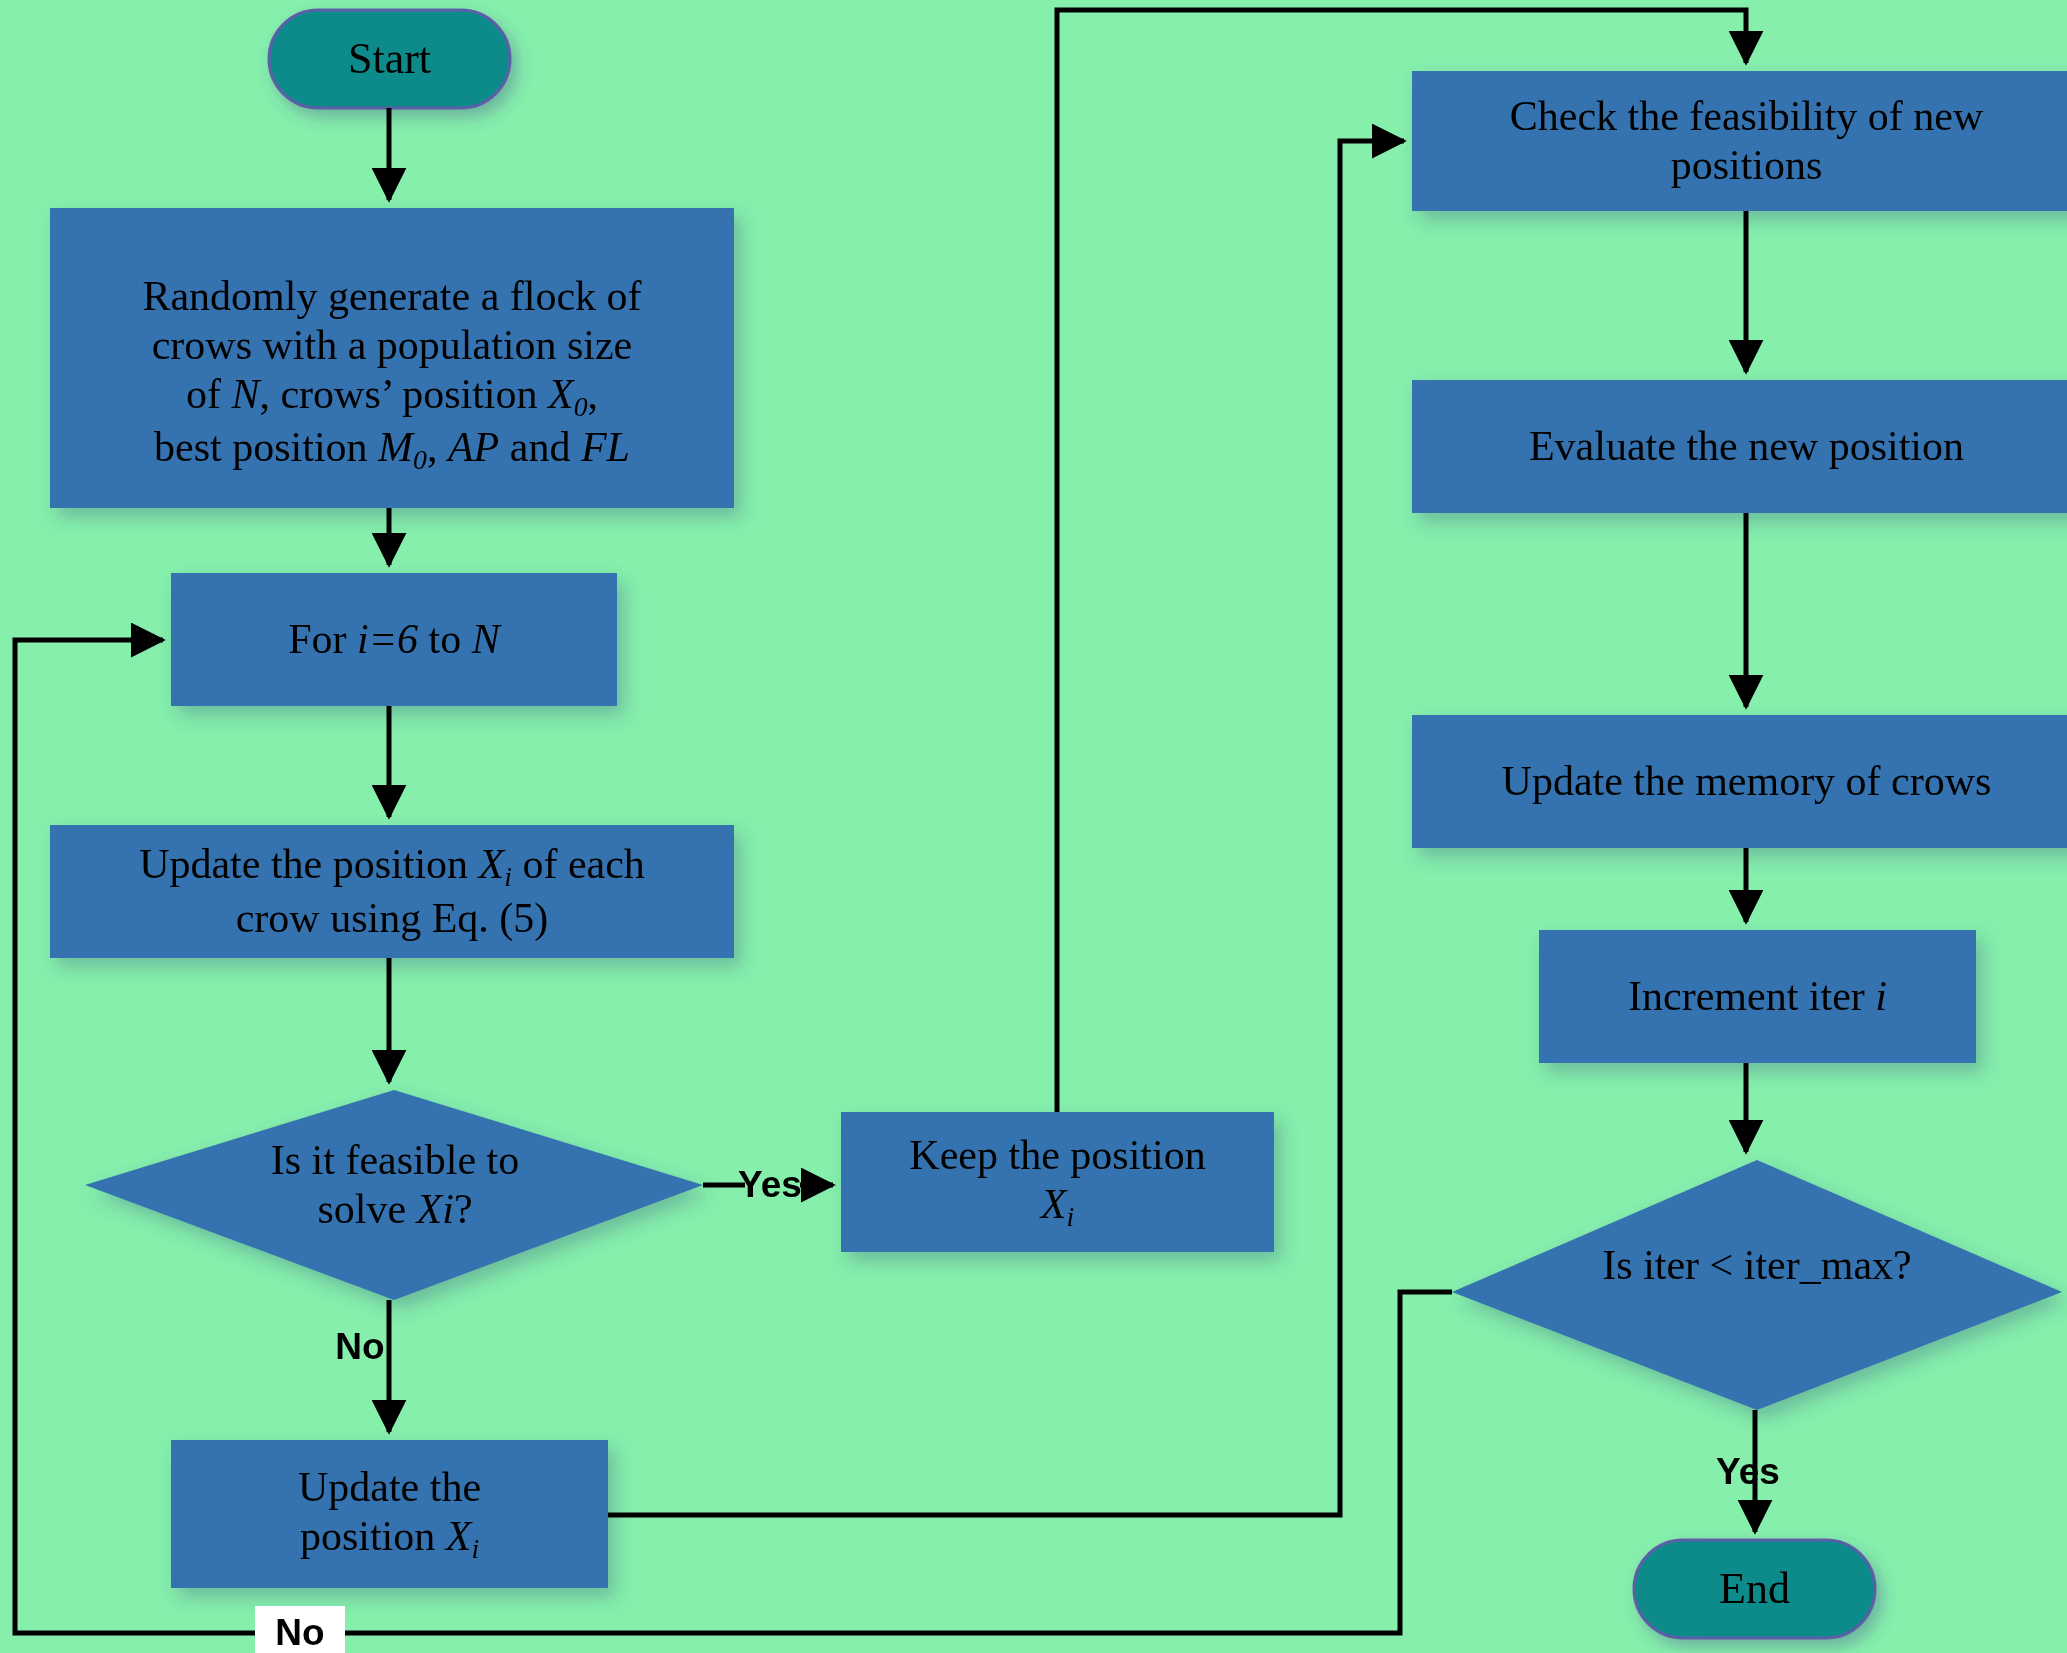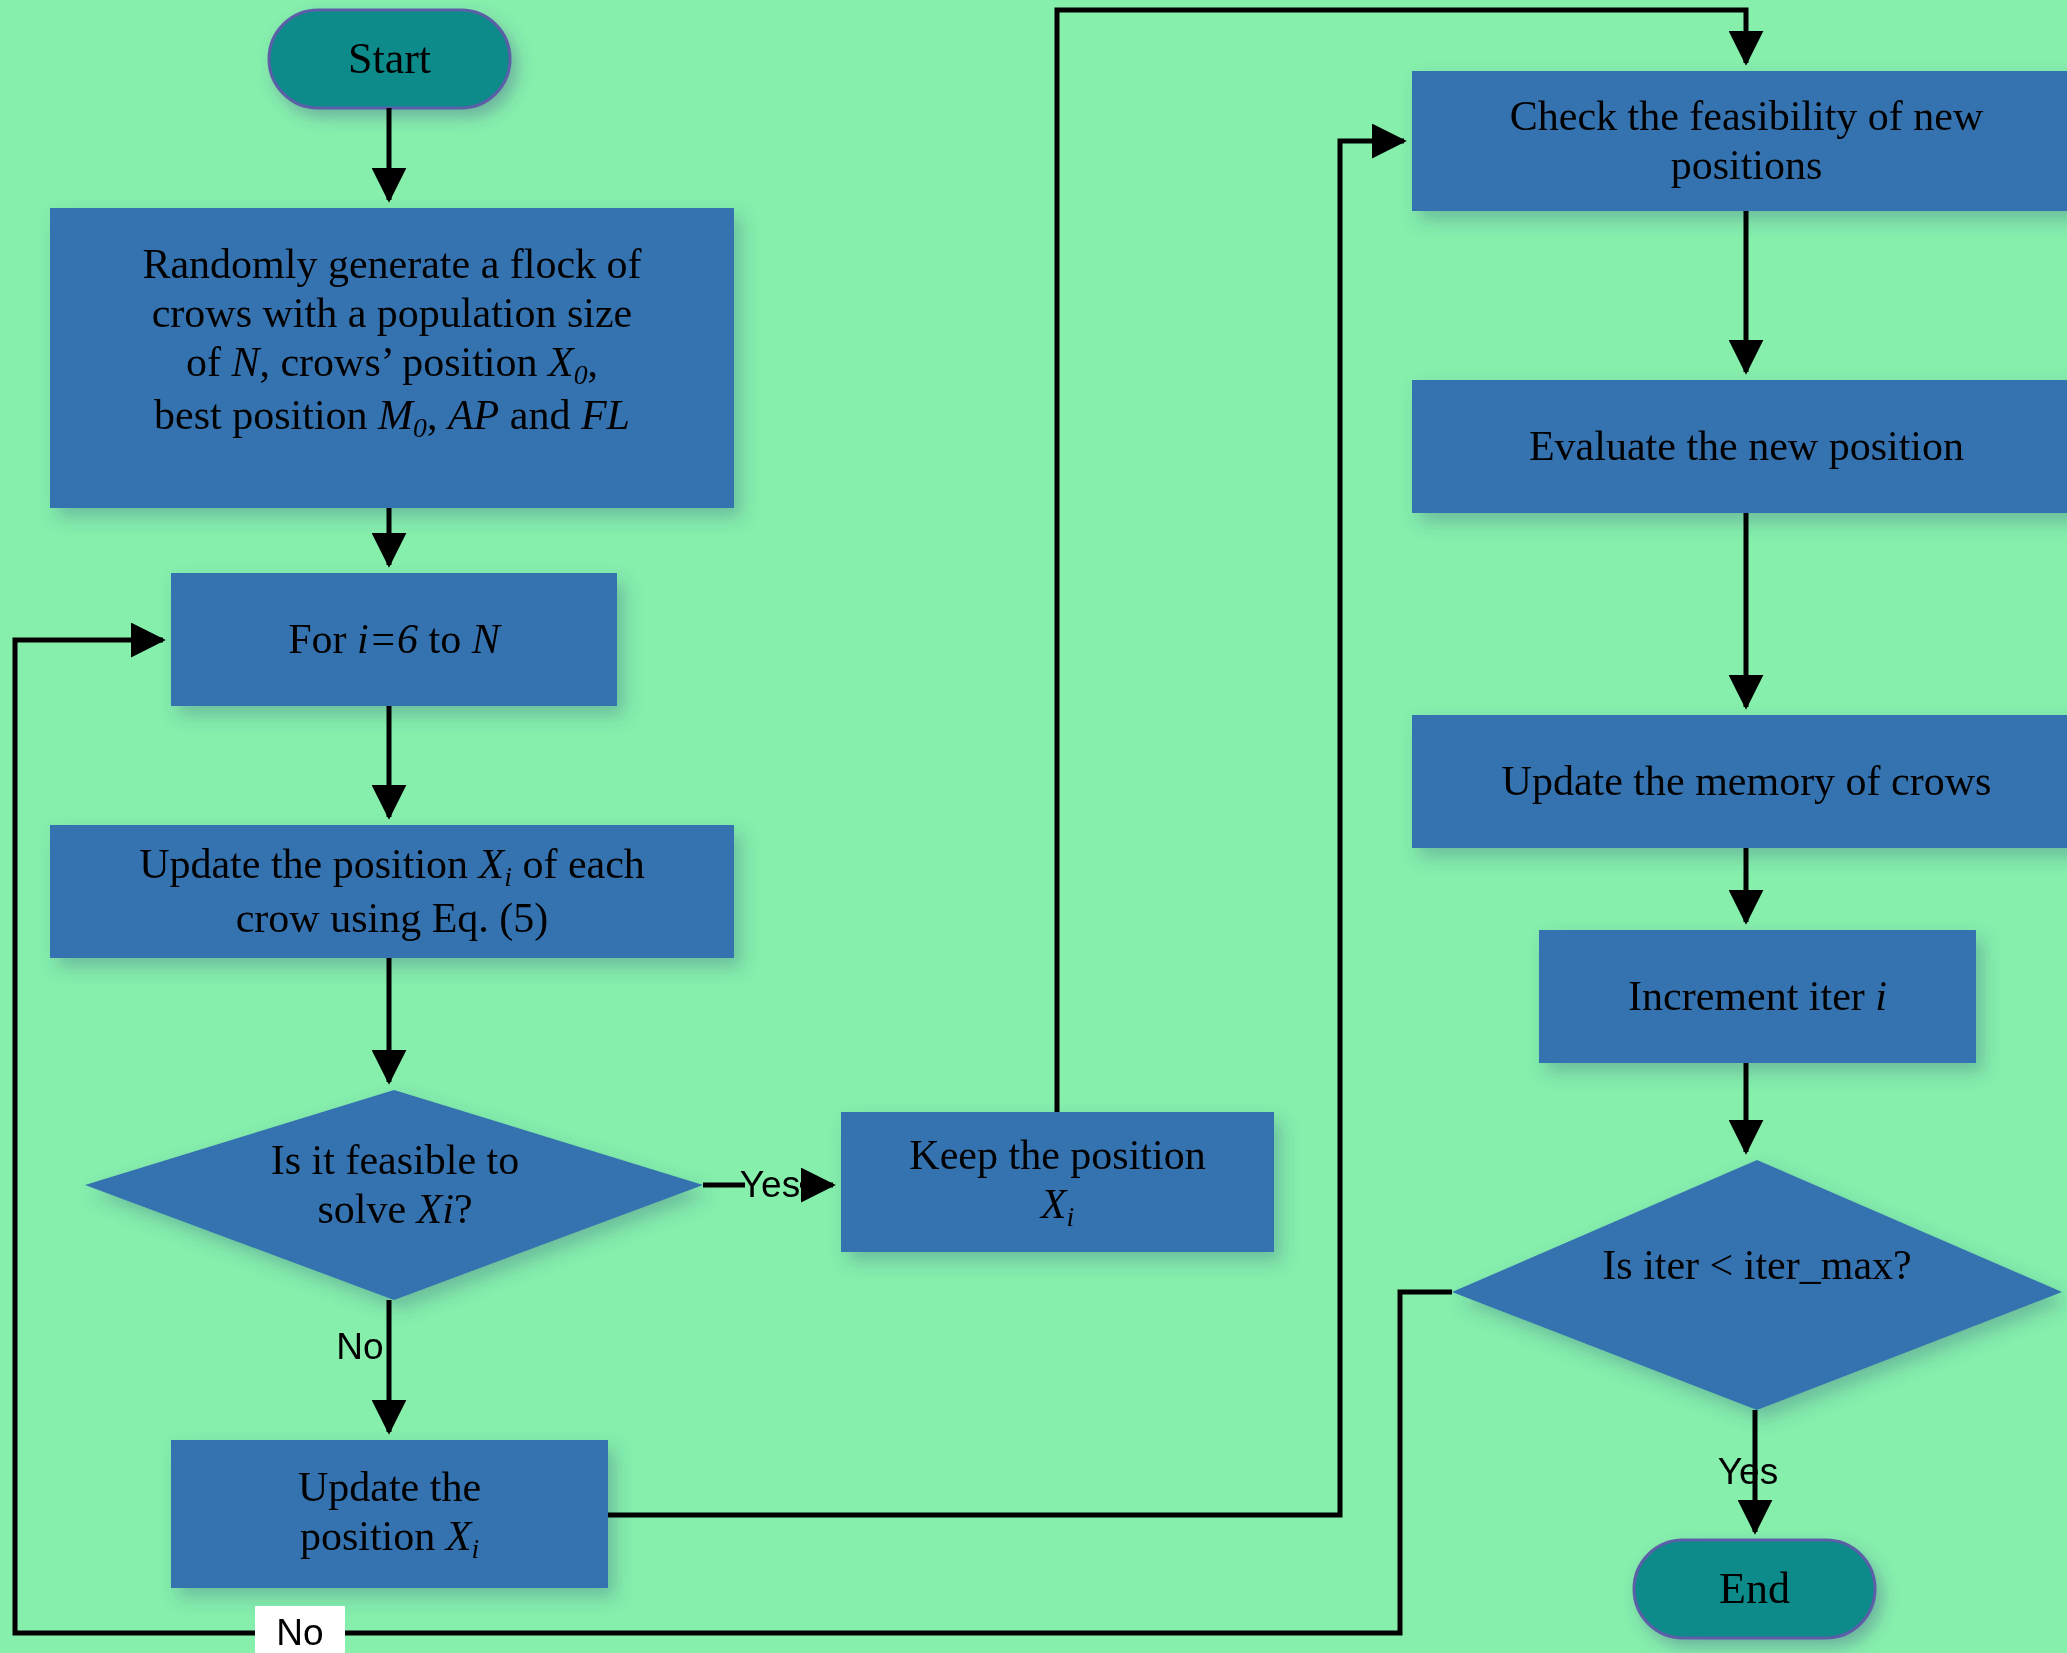--- a/index.html
+++ b/index.html
@@ -10,20 +10,21 @@
   .node-label{
     position:absolute;display:flex;align-items:center;justify-content:center;
     text-align:center;color:#000;line-height:1.17;
     font-family:"Liberation Serif","DejaVu Serif",serif;
     pointer-events:none;white-space:pre-line;
   }
   .edge-label{
     position:absolute;display:flex;align-items:center;justify-content:center;
     color:#000;font-family:"Liberation Sans","DejaVu Sans",sans-serif;
     font-size:37px;
+    font-weight:bold;
   }
   .term-label{font-size:41px;}
   i{font-style:italic;}
   sub{font-size:0.66em;font-style:italic;vertical-align:-0.28em;}
 </style>
 </head>
 <body>
 
 <div id="stage">
 
@@ -94,21 +95,21 @@
       <path d="M 1746 1063 L 1746 1152" marker-end="url(#arrow)"></path>
 
       <path d="M 1755 1410 L 1755 1532" marker-end="url(#arrow)"></path>
 
       <path d="M 1452 1292 L 1400 1292 L 1400 1633 L 15 1633 L 15 640 L 163 640" marker-end="url(#arrow)"></path>
     </g>
   </svg>
 
   <div class="node-label term-label" style="left:269px;top:10px;width:241px;height:98px;font-size:44px;">Start</div>
 
-  <div class="node-label" style="left:50px;top:192px;width:684px;height:300px;font-size:42px;border-radius:10px;">
+  <div class="node-label" style="left:50px;top:224px;width:684px;height:300px;font-size:42px;border-radius:10px;">
     <span>Randomly generate a flock of<br>crows with a population size<br>of <i>N</i>, crows’ position <i>X<sub>0</sub></i>,<br>best position <i>M<sub>0</sub></i>, <i>AP</i> and <i>FL</i></span>
   </div>
 
   <div class="node-label" style="left:171px;top:573px;width:446px;height:133px;font-size:42px;">
     <span>For <i>i=6</i> to <i>N</i></span>
   </div>
 
   <div class="node-label" style="left:50px;top:825px;width:684px;height:133px;font-size:42px;border-radius:8px;">
     <span>Update the position <i>X<sub>i</sub></i> of each<br>crow using Eq. (5)</span>
   </div>

